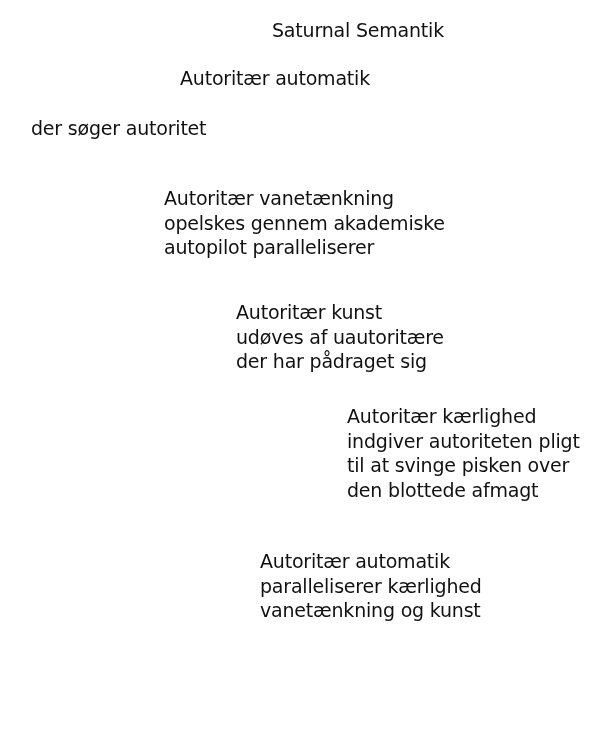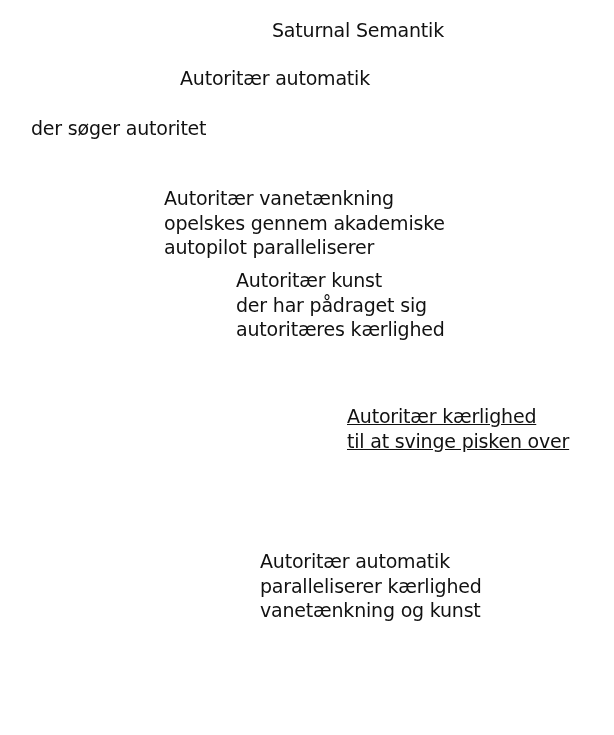--- a/index.html
+++ b/index.html
@@ -22,28 +22,30 @@
 <div class="blk" style="left:31px;top:116px;">
   <span class="line">der søger autoritet</span>
 </div>
 
 <div class="blk" style="left:148px;top:186px;margin-left:16px;">
   <span class="line">Autoritær vanetænkning</span>
   <span class="line">opelskes gennem akademiske</span>
   <span class="line">autopilot paralleliserer</span>
 </div>
 
-<div class="blk" style="left:236px;top:268px;">
+<div class="blk" style="left:236px;top:300px;">
   <span class="line">Autoritær kunst</span>
+  <span class="line">udøves af uautoritære</span>
   <span class="line">der har pådraget sig</span>
-  <span class="line">autoritæres kærlighed</span>
 </div>
 
-<div class="blk" style="left:347px;top:404px;text-decoration:underline;">
+<div class="blk" style="left:347px;top:404px;">
   <span class="line">Autoritær kærlighed</span>
+  <span class="line">indgiver autoriteten pligt</span>
   <span class="line">til at svinge pisken over</span>
+  <span class="line">den blottede afmagt</span>
 </div>
 
 <div class="blk" style="left:260px;top:549px;">
   <span class="line">Autoritær automatik</span>
   <span class="line">paralleliserer kærlighed</span>
   <span class="line">vanetænkning og kunst</span>
 </div>
 
 </body></html>

